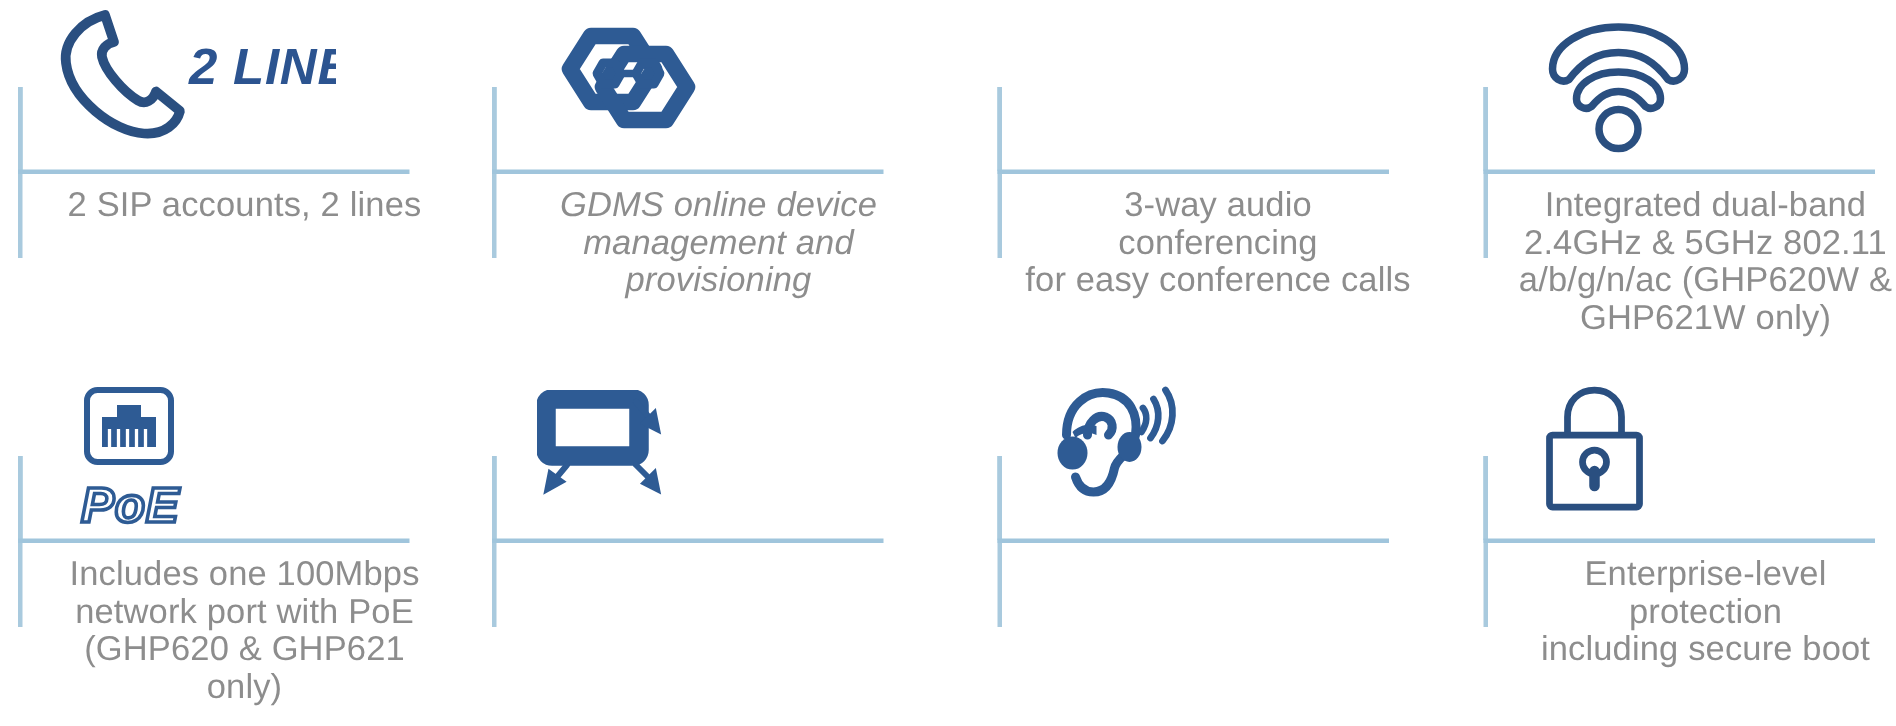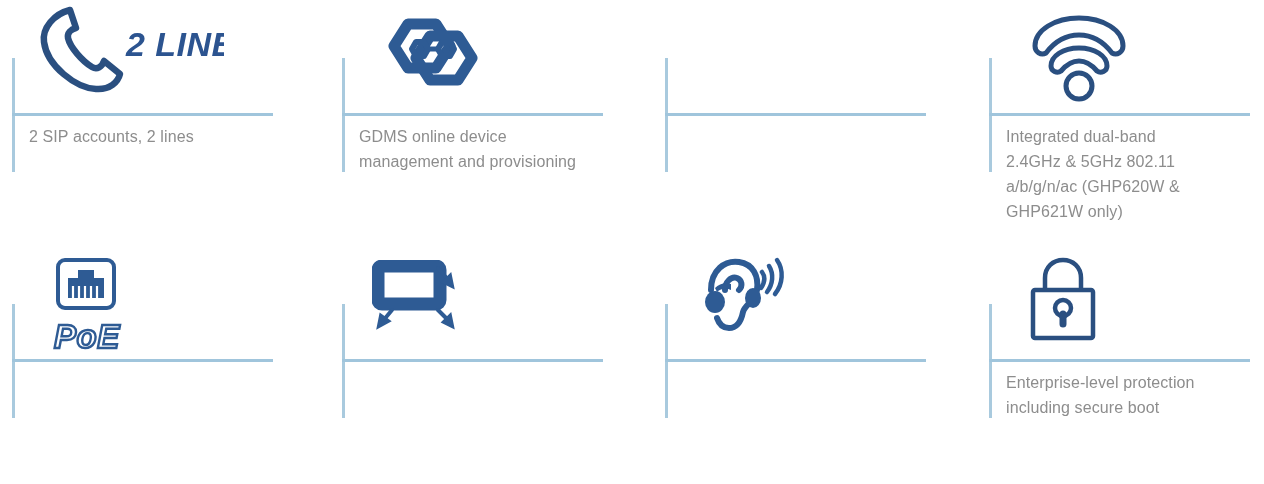--- a/index.html
+++ b/index.html
@@ -12,21 +12,21 @@
   .grid{
     position:relative;
     width:1264px;height:484px;
   }
   .cell{
     position:absolute;
     width:316px;
     height:242px;
   }
   .cell.c0{left:0px;}
-  .cell.c1{left:330px;}
+  .cell.c1{left:316px;font-style:italic;}
   .cell.c2{left:653px;}
   .cell.c3{left:977px;}
   .cell.r0{top:0px;}
   .cell.r1{top:246px;}
 
   
   .vrule{
     position:absolute;
     left:12px;
     top:58px;
@@ -58,24 +58,25 @@
     justify-content:flex-start;
   }
   .icon-wrap svg{display:block;}
 
   .desc{
     position:absolute;
     left:29px;
     top:124px;
     width:268px;
     color:#8d8d8d;
-    font-size:16px;
+    font-size:23px;
     line-height:25px;
     letter-spacing:0.1px;
     white-space:pre-line;
+    text-align:center;
   }
 
   
   .c3 .desc{width:262px;}
   .c2 .desc{width:260px;}
 </style>
 </head>
 <body>
 
 <div class="grid">
@@ -114,20 +115,22 @@
       </svg>
     </div>
     <div class="desc">GDMS online device
 management and provisioning</div>
   </div>
 
   <div class="cell c2 r0">
     <div class="vrule upper"></div>
     <div class="vrule"></div>
     <div class="hrule"></div>
+    <div class="desc">3-way audio conferencing
+for easy conference calls</div>
   </div>
 
   <div class="cell c3 r0">
     <div class="vrule upper"></div>
     <div class="vrule"></div>
     <div class="hrule"></div>
     <div class="icon-wrap">
       <svg width="120" height="92" viewBox="0 0 120 92" style="margin-left:16px;margin-top:6px;">
         <g fill="none" stroke="#2a4f80" stroke-width="5" stroke-linejoin="round" stroke-linecap="round">
           <path d="M8 36 C8 20 28 8 52 8 C76 8 96 20 96 36
@@ -157,20 +160,23 @@
         <g stroke="#ffffff" stroke-width="2.2">
           <line x1="31" y1="30" x2="31" y2="42"></line>
           <line x1="37" y1="30" x2="37" y2="42"></line>
           <line x1="43" y1="30" x2="43" y2="42"></line>
           <line x1="49" y1="30" x2="49" y2="42"></line>
           <line x1="55" y1="30" x2="55" y2="42"></line>
         </g>
         <text x="12" y="92" font-family="&quot;Liberation Sans&quot;, sans-serif" font-size="33" font-weight="bold" font-style="italic" fill="none" stroke="#2e5b94" stroke-width="2.4" letter-spacing="0.5">PoE</text>
       </svg>
     </div>
+    <div class="desc">Includes one 100Mbps
+network port with PoE
+(GHP620 &amp; GHP621 only)</div>
   </div>
 
   <div class="cell c1 r1">
     <div class="vrule upper"></div>
     <div class="vrule"></div>
     <div class="hrule"></div>
     <div class="icon-wrap">
       <svg width="120" height="92" viewBox="0 0 120 92" style="margin-left:8px;margin-top:10px;">
         <rect x="6" y="6" width="62" height="38" rx="4" ry="4" fill="none" stroke="#2e5b94" stroke-width="13"></rect>
         <g fill="#2e5b94" stroke="#2e5b94" stroke-width="4" stroke-linecap="round">

